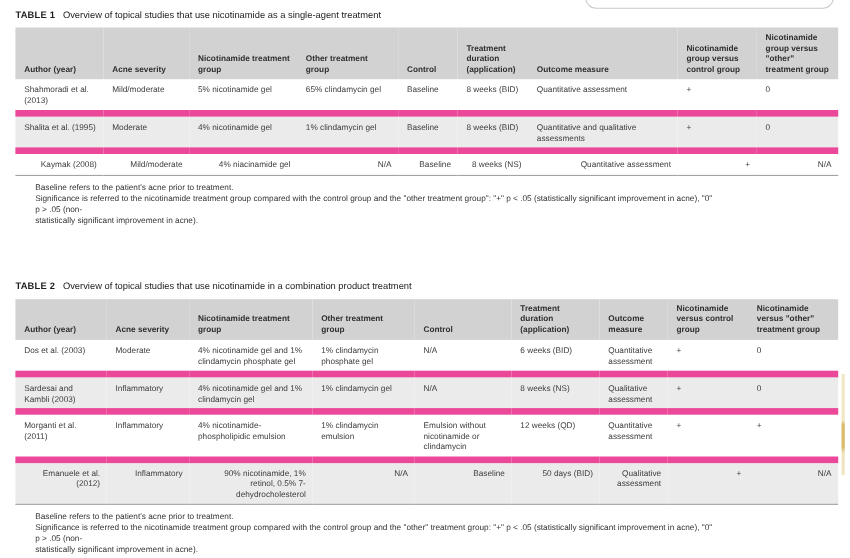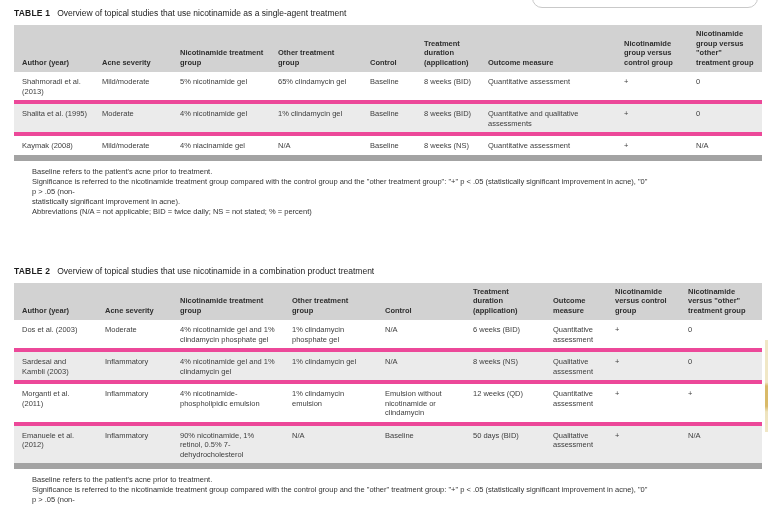--- a/index.html
+++ b/index.html
@@ -29,22 +29,22 @@
   table { border-collapse: collapse; table-layout: fixed; width: 748px; margin-left: 14px; }
   th {
     background: #d2d2d2; text-align: left; vertical-align: bottom;
     font-size: 7.5px; line-height: 9.5px; font-weight: bold; color: #2e2e2e;
     padding: 4px 6px 5px 8px;
   }
   td {
     vertical-align: top; font-size: 7.5px; line-height: 9.5px; color: #3d3d3d;
     padding: 5px 6px 4px 8px;
   }
-  tbody tr { border-bottom: 4px solid #ec4899; }
-  tbody tr:last-child { border-bottom: 6px solid #a3a3a3; }
+  tbody tr { border-bottom: 6px solid #ec4899; }
+  tbody tr:last-child { border-bottom: 1px solid #a3a3a3; text-align: right; }
   tbody tr:nth-child(even) td { background: #ebebeb; }
 
   .footnotes { margin: 6px 0 0 16px; }
   .footnote-line { font-size: 7.5px; line-height: 10px; color: #333; margin-left: 16px; }
 
   .section-2 { margin-top: 49px; }
 </style>
 </head>
 <body>
 
@@ -114,21 +114,20 @@
             <td>Quantitative assessment</td>
             <td>+</td>
             <td>N/A</td>
           </tr>
         </tbody>
     </table>
     <div class="footnotes">
       <div class="footnote-line">Baseline refers to the patient's acne prior to treatment.</div>
       <div class="footnote-line">Significance is referred to the nicotinamide treatment group compared with the control group and the "other treatment group": "+" p &lt; .05 (statistically significant improvement in acne), "0" p &gt; .05 (non-</div>
       <div class="footnote-line">statistically significant improvement in acne).</div>
-      <div class="footnote-line">Abbreviations (N/A = not applicable; BID = twice daily; NS = not stated; % = percent)</div>
     </div>
   </section>
 
   <section class="section-2">
     <div class="tbl-title">
       <span class="tbl-label">TABLE 2</span><span>Overview of topical studies that use nicotinamide in a combination product treatment</span>
     </div>
     <table>
       <colgroup>
         <col style="width:83px">

